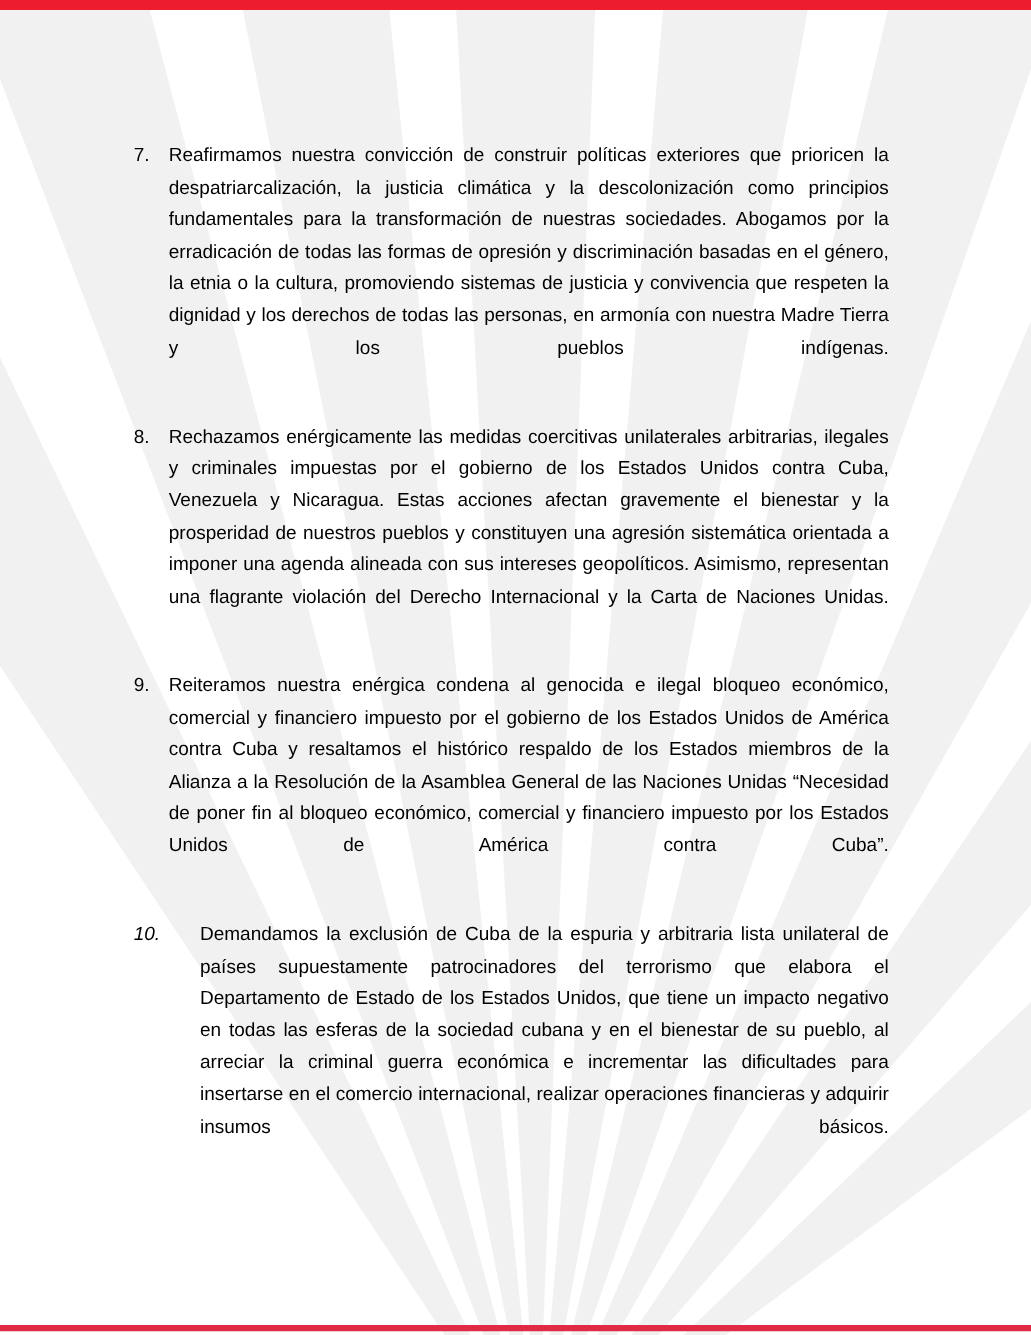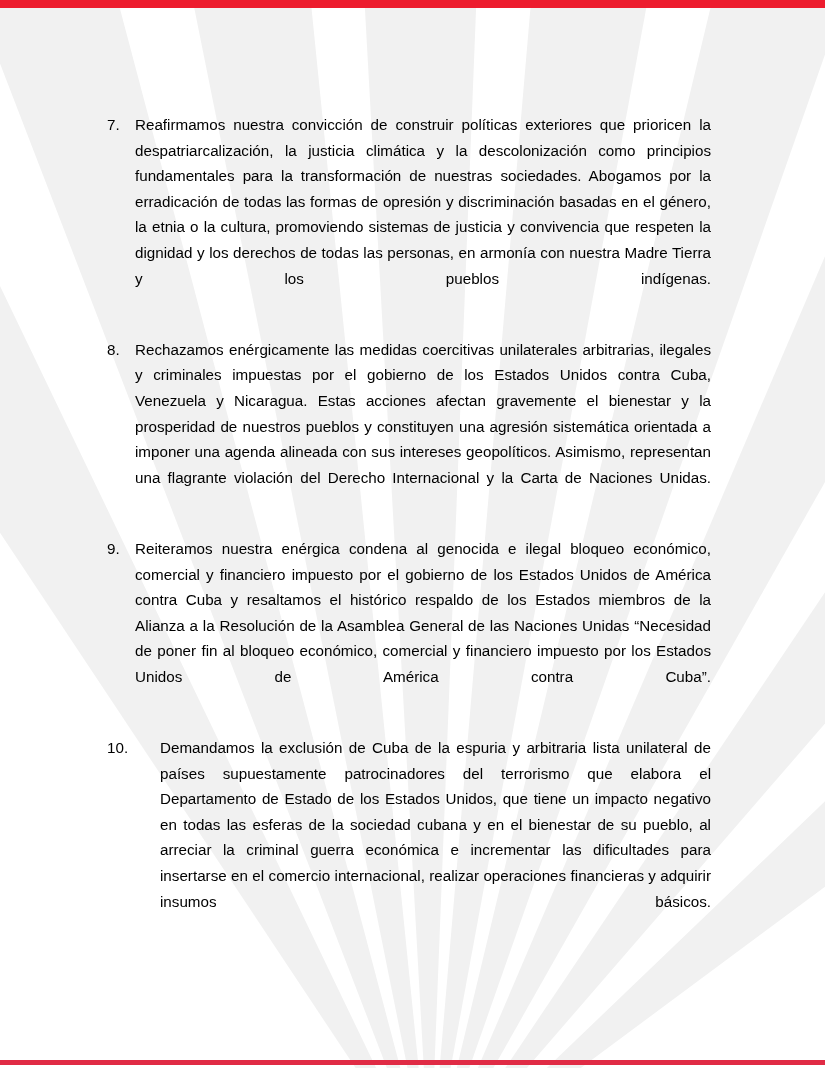--- a/index.html
+++ b/index.html
@@ -70,21 +70,21 @@
   }
   .clause:last-child { margin-bottom: 0; }
 
   .clause-number {
     flex: 0 0 auto;
     text-align: left;
     white-space: pre;
     color: #000000;
   }
   .clause-number.narrow { width: 28px; }
-  .clause-number.wide   { width: 53px; }
+  .clause-number.wide   { width: 53px; font-style: italic; }
 
   .clause-text {
     flex: 1 1 auto;
     text-align: justify;
     text-justify: inter-word;
     hyphens: none;
   }
   
   .clause-text::after {
     content: "";

